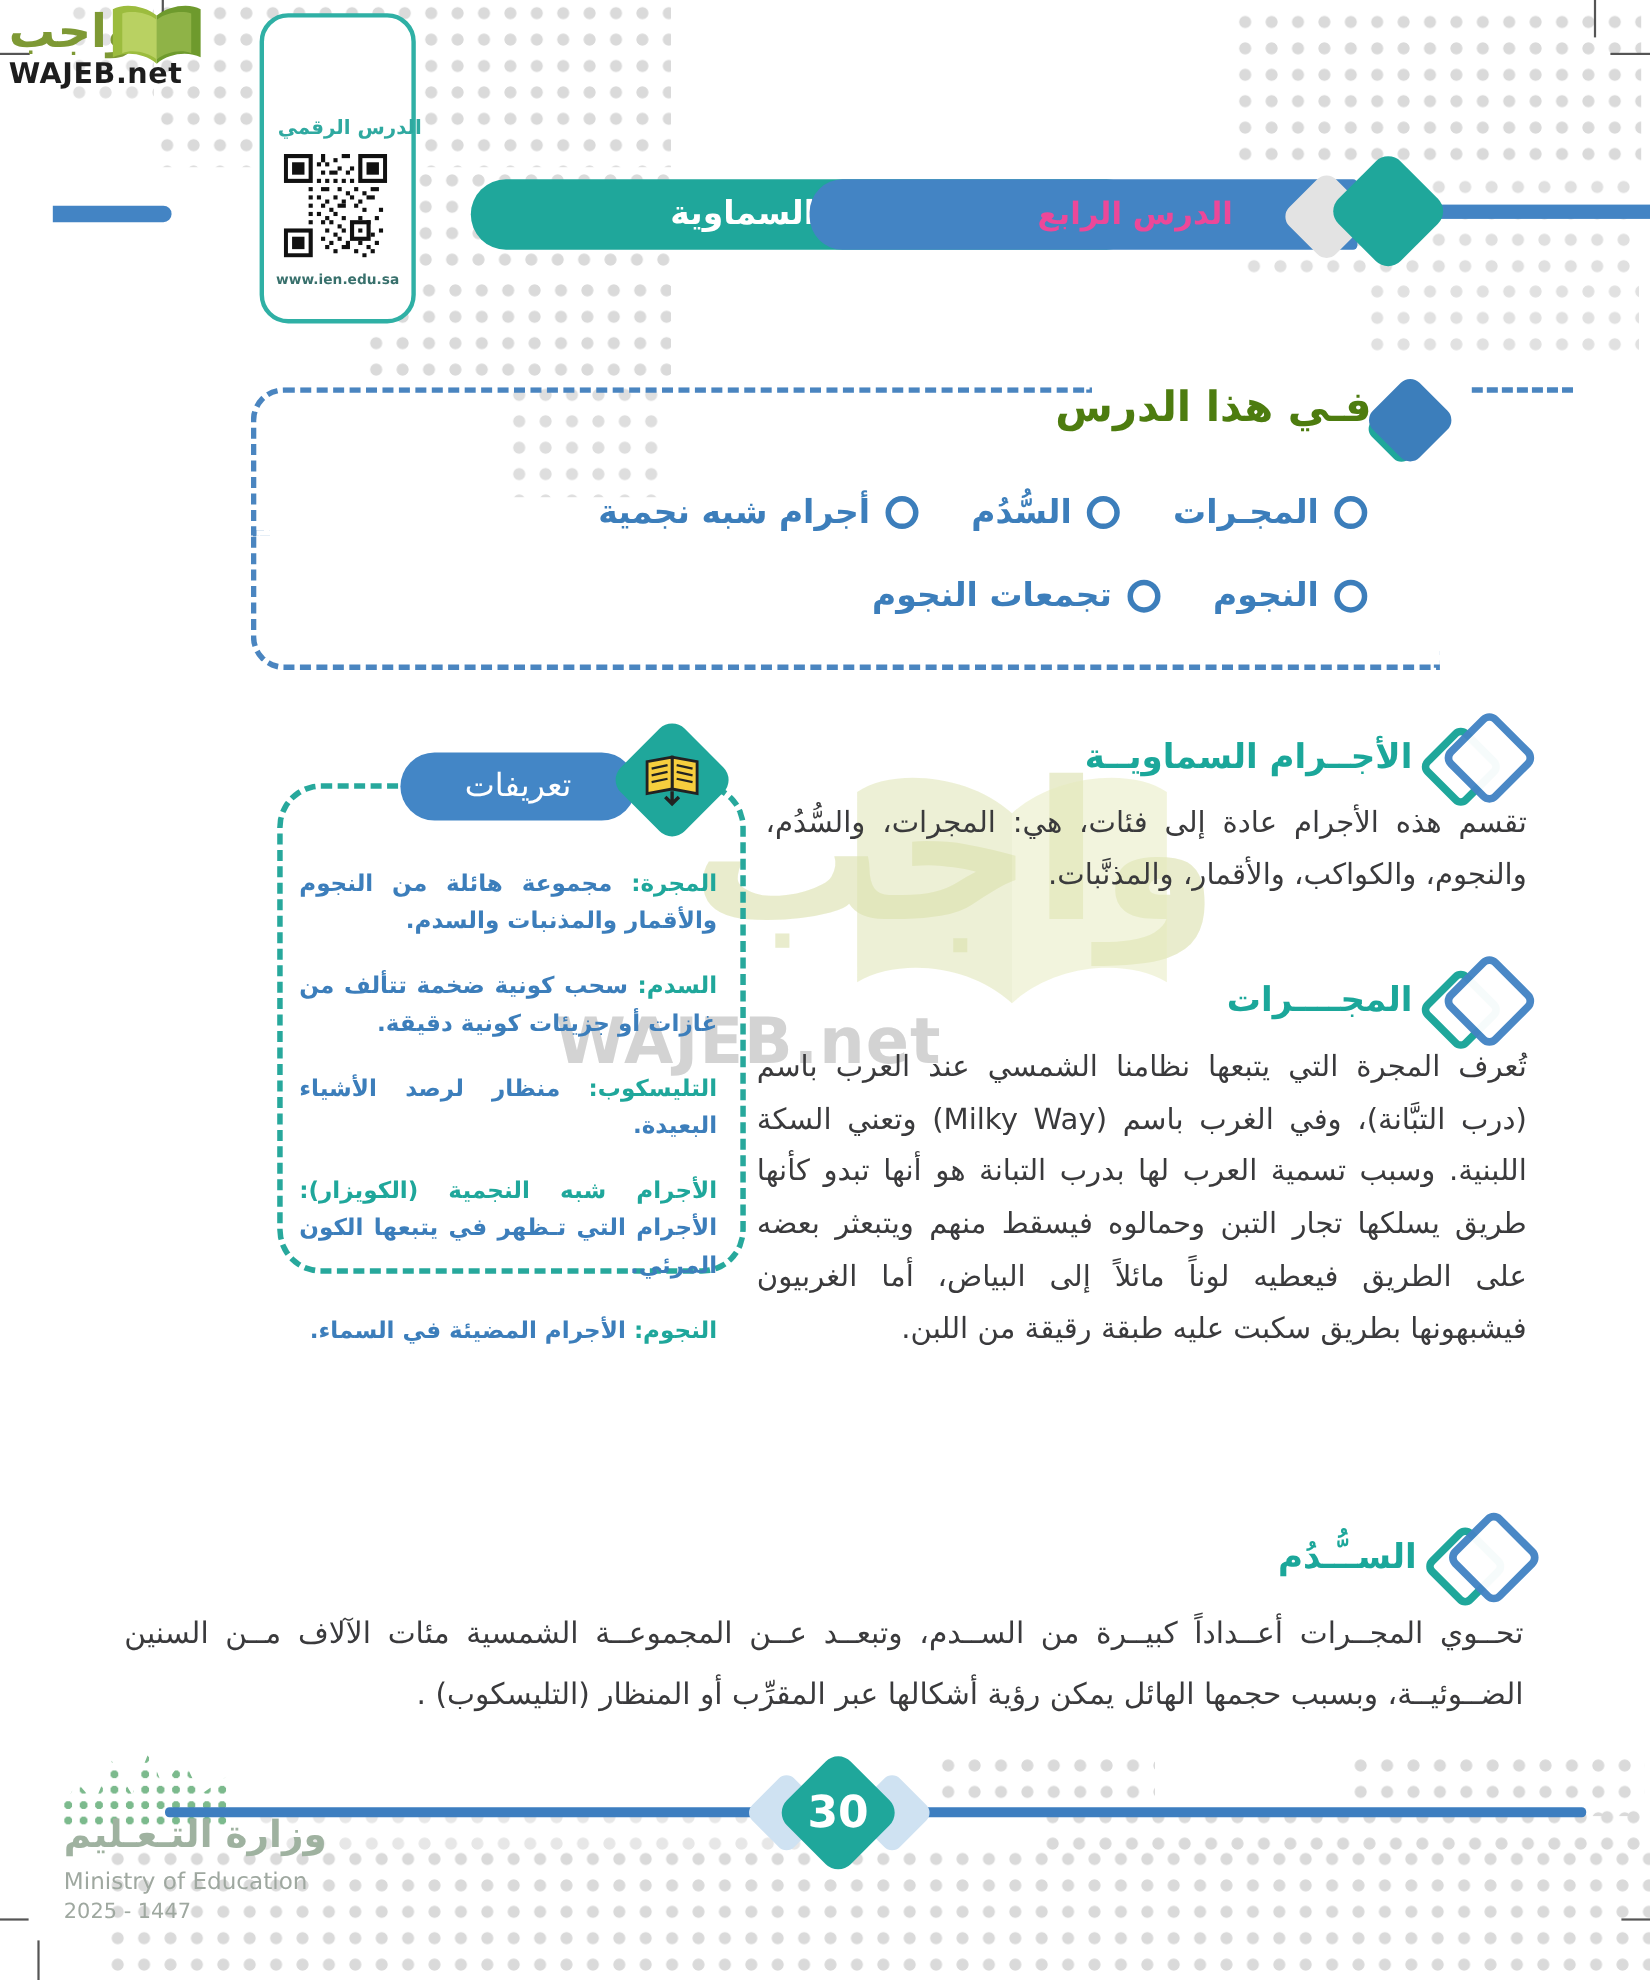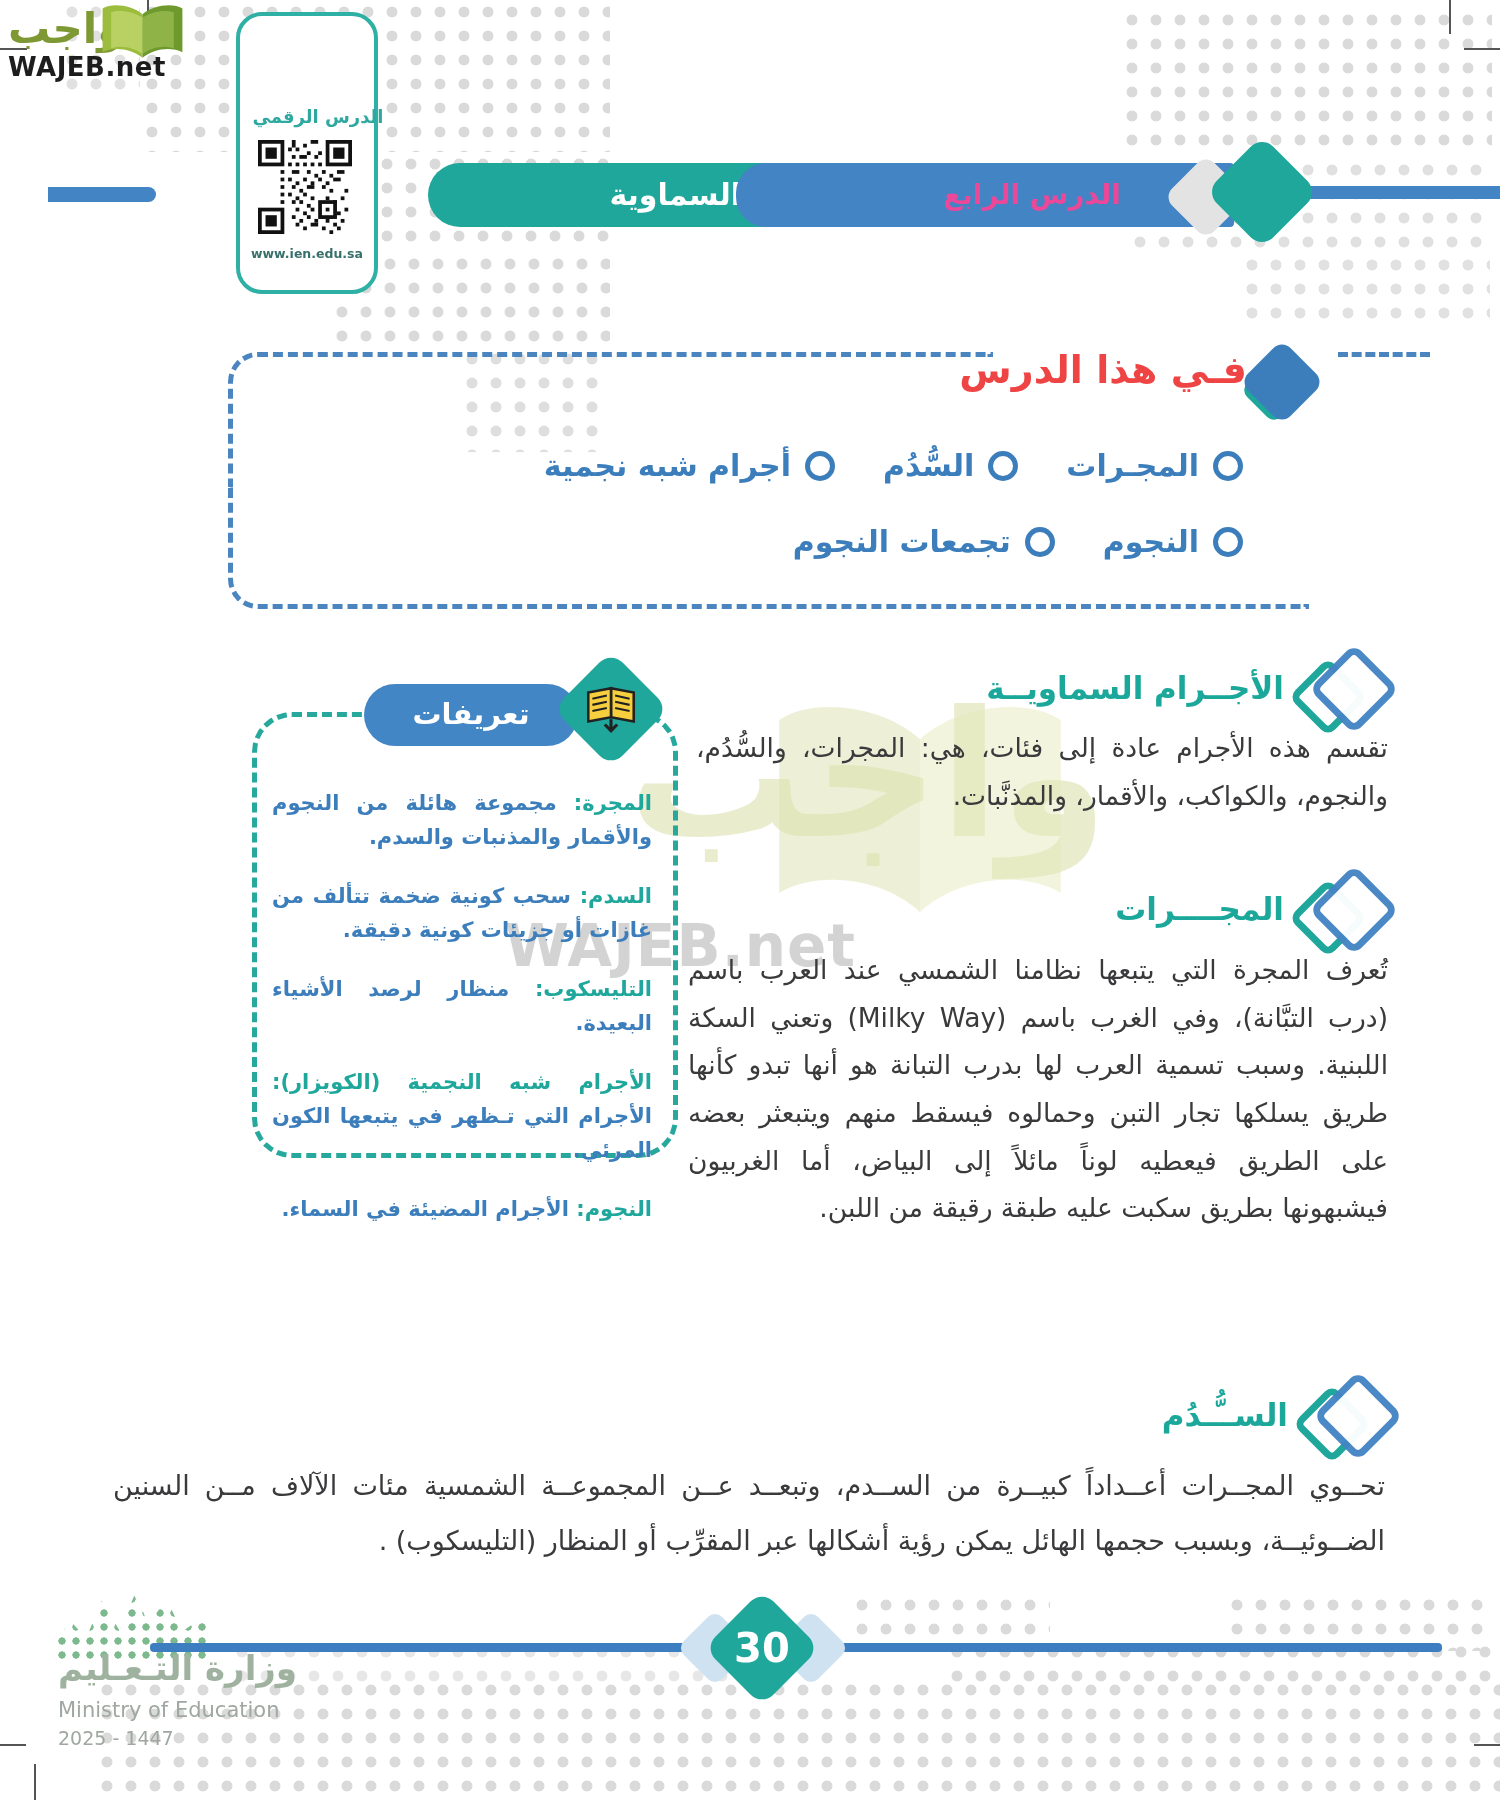--- a/index.html
+++ b/index.html
@@ -38,37 +38,37 @@
   .diamond{position:absolute;transform:rotate(45deg);}
   #banner-diamond-gray{left:1176px;top:167px;width:60px;height:60px;background:#E3E3E3;border-radius:12px;}
   #banner-diamond-teal{left:1222px;top:152px;width:80px;height:80px;background:#1FA79B;border-radius:16px;}
   #lo-top{left:228px;top:352px;width:760px;height:130px;border-top:5px dashed #4A85C0;
           border-left:5px dashed #4A85C0;border-top-left-radius:30px;}
   #lo-bottom{left:228px;top:482px;width:1076px;height:122px;border-left:5px dashed #4A85C0;
           border-bottom:5px dashed #4A85C0;border-bottom-left-radius:30px;}
   #lo-stub{left:1338px;top:352px;width:92px;height:0;border-top:5px dashed #4A85C0;}
   #lo-diamond-teal{left:1250px;top:366px;width:48px;height:48px;background:#1FA79B;border-radius:10px;}
   #lo-diamond-blue{left:1252px;top:352px;width:60px;height:60px;background:#3C7EBB;border-radius:12px;}
-  #lo-title{right:253px;top:348px;font-size:38px;font-weight:bold;color:#ef4444;direction:rtl;margin-left:20px;}
+  #lo-title{right:253px;top:348px;font-size:38px;font-weight:bold;color:#4d7c0f;direction:rtl;margin-left:20px;}
   .lo-row{position:absolute;right:257px;display:flex;direction:rtl;align-items:center;gap:48px;
           color:#3C7EBB;font-weight:bold;font-size:30px;}
   .lo-item{display:flex;direction:rtl;align-items:center;gap:14px;}
   .ring{width:20px;height:20px;border:5px solid #3C7EBB;border-radius:50%;flex:none;}
   #lo-row1{top:448px;}
   #lo-row2{top:524px;}
 
   
   #wm-ar{left:628px;top:688px;font-size:175px;font-weight:bold;color:#D8DEA6;opacity:.55;line-height:1;z-index:1;}
   #wm-book{left:760px;top:690px;opacity:.5;z-index:1;}
   #wm-latin{left:505px;top:912px;font-size:58px;font-weight:bold;color:#A9A9A9;opacity:.5;letter-spacing:1px;z-index:1;}
 
   
   #def-box{left:252px;top:712px;width:416px;height:436px;border:5px dashed #27A89C;border-radius:40px;z-index:2;}
   #def-pill{left:364px;top:684px;width:214px;height:62px;background:#4386C6;border-radius:32px;color:#fff;
-            font-size:29px;font-weight:bold;text-align:center;line-height:60px;z-index:3;direction:rtl;}
+            font-size:29px;font-weight:normal;text-align:center;line-height:60px;z-index:3;direction:rtl;}
   #def-diamond{left:570px;top:668px;width:82px;height:82px;background:#1FA79B;border-radius:16px;z-index:3;}
   #def-icon{left:580px;top:678px;z-index:4;}
   #def-list{left:272px;top:786px;width:380px;direction:rtl;z-index:3;}
   .def{margin:0 0 25px;font-size:21px;font-weight:bold;line-height:1.62;color:#3C7EBB;text-align:justify;}
   .def .term{color:#1FA79B;}
 
   
   .sec-head{position:absolute;display:flex;direction:rtl;align-items:center;gap:16px;z-index:2;}
   .sec-head h2{margin:0;font-size:31px;font-weight:bold;color:#1BA79A;}
   .dbl-diamond{position:relative;width:96px;height:86px;flex:none;}

